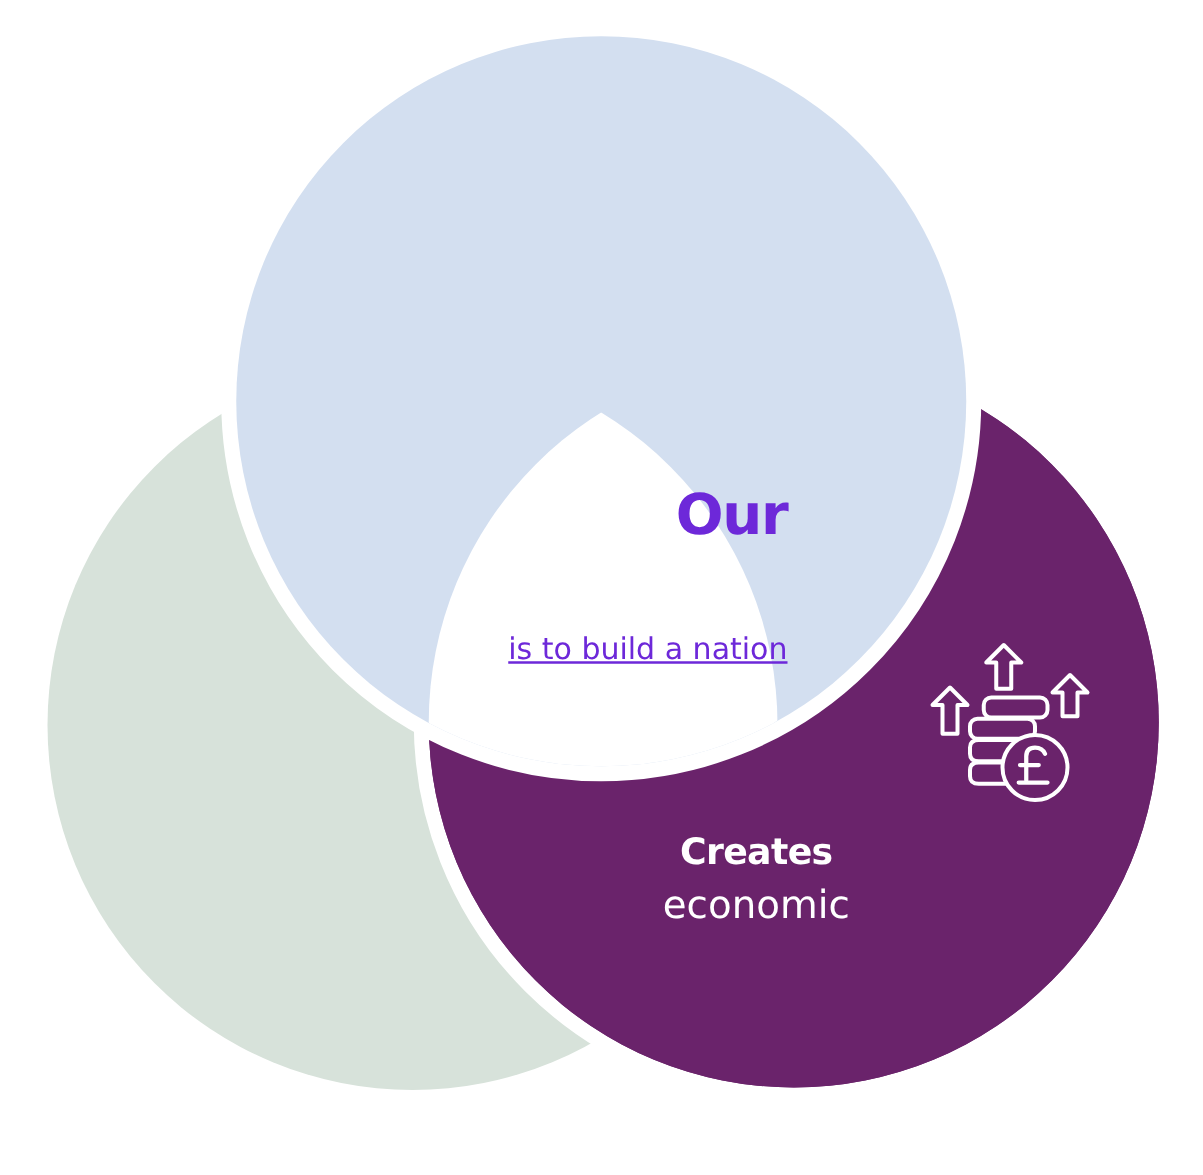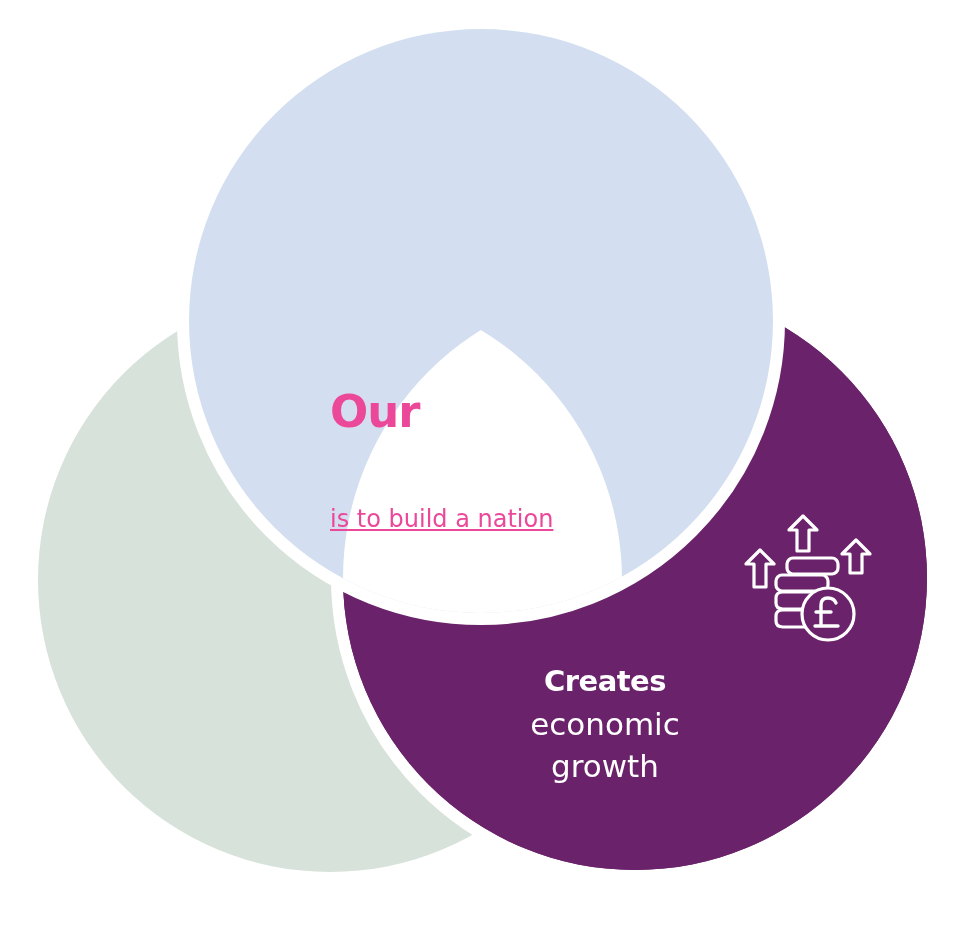--- a/index.html
+++ b/index.html
@@ -1,18 +1,18 @@
 <!DOCTYPE html>
 <html><head>
   <meta charset="utf-8">
   <style>
     html, body { margin: 0; padding: 0; background: #ffffff; }
     body { width: 962px; height: 940px; position: relative; overflow: hidden; font-family: "DejaVu Sans", sans-serif; }
     #venn { position: absolute; left: 0; top: 0; width: 962px; height: 940px; }
-    .center-text { position: absolute; left: 330px; width: 300px; text-align: left; color: #ec4899; }
+    .center-text { position: absolute; left: 330px; width: 300px; text-align: right; color: #6d28d9; }
     .vision-title { top: 384px; font-size: 45px; font-weight: bold; line-height: 56px; letter-spacing: -1px; }
     .vision-sub { top: 503px; font-size: 24px; line-height: 33px; text-decoration: underline; }
     .purple-text { position: absolute; left: 480px; width: 250px; text-align: center; color: #ffffff; }
     .purple-bold { top: 661px; font-size: 29px; font-weight: bold; line-height: 40px; letter-spacing: -0.5px; }
     .purple-rest { top: 703px; font-size: 31px; line-height: 42px; }
     .line { display: block; }
   </style>
 </head>
 <body>
 
@@ -64,14 +64,13 @@
 <div class="center-text vision-title">
   <span class="line">Our</span>
 </div>
 <div class="center-text vision-sub">
   <span class="line">is to build a nation</span>
 </div>
 
 <div class="purple-text purple-bold">Creates</div>
 <div class="purple-text purple-rest">
   <span class="line">economic</span>
-  <span class="line">growth</span>
 </div>
 
 </body></html>

